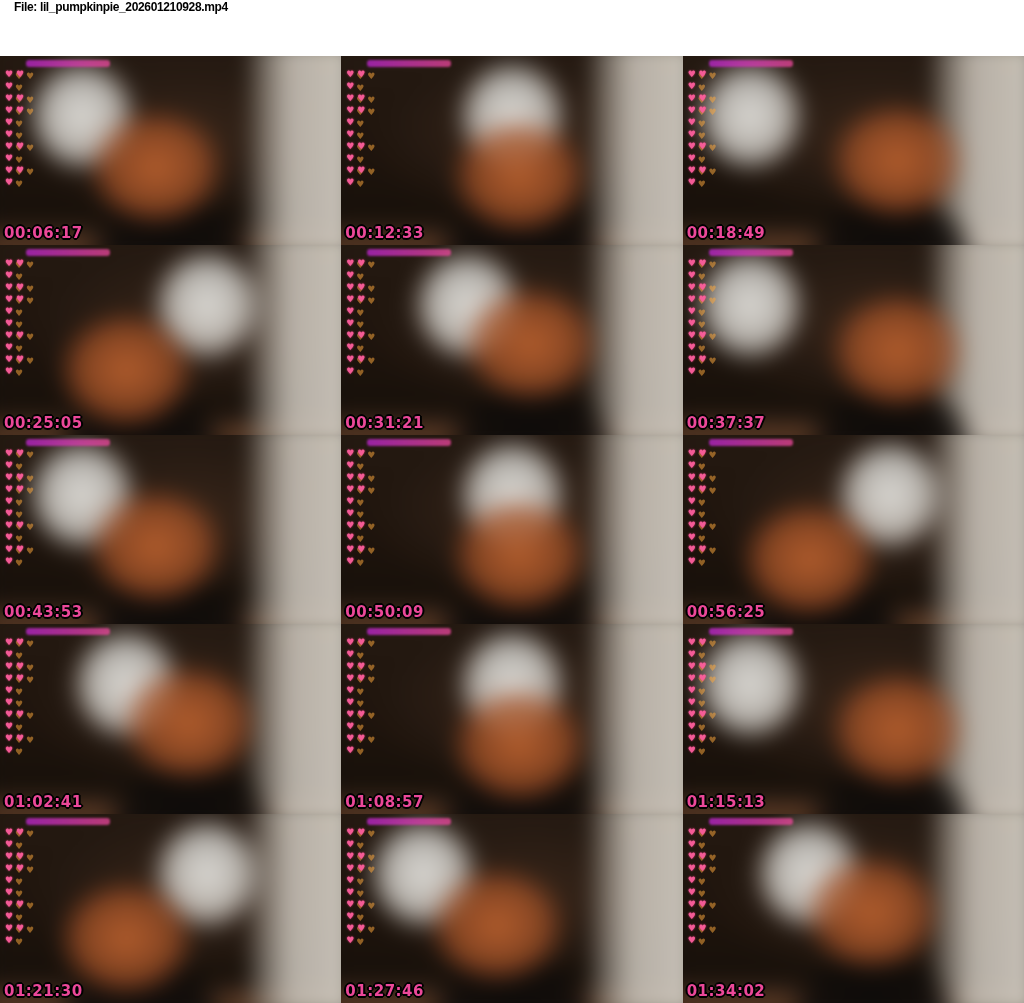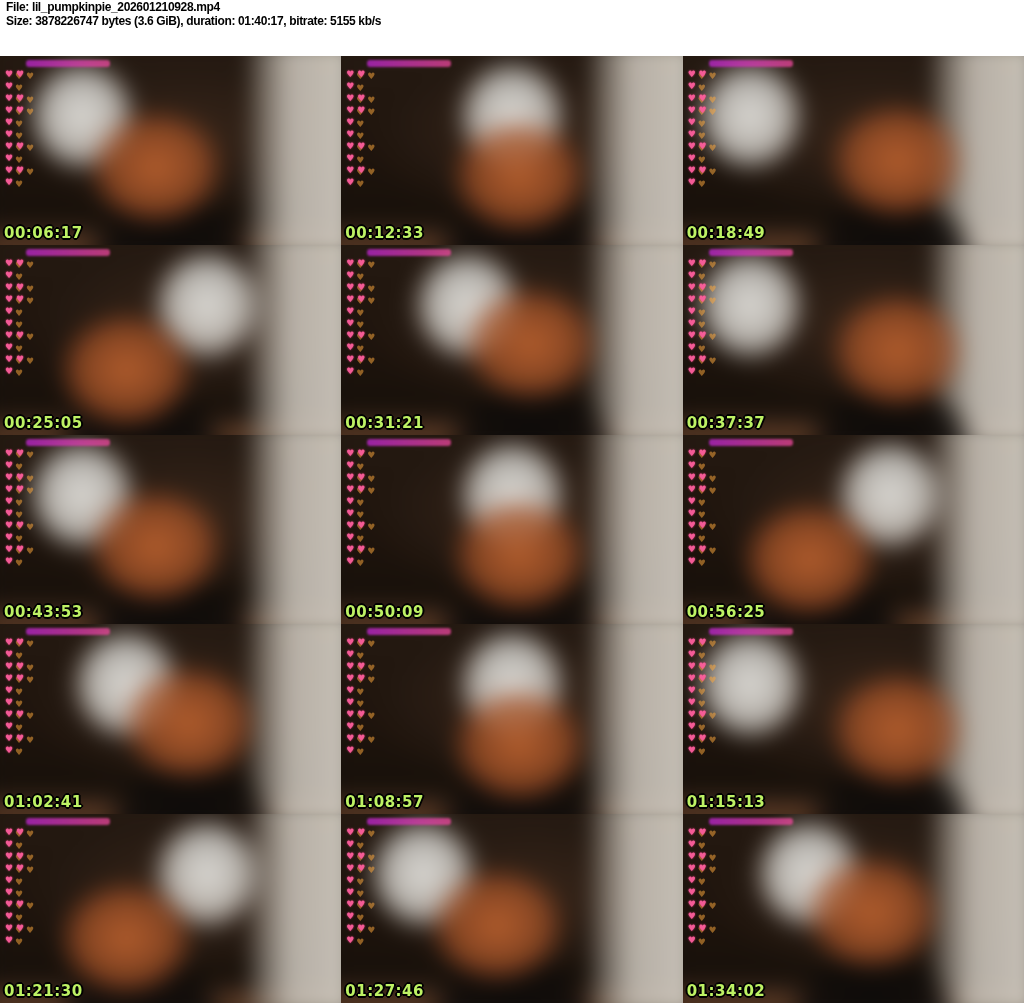--- a/index.html
+++ b/index.html
@@ -4,21 +4,21 @@
 <title>Video contact sheet</title>
 <style>
   html,body{margin:0;padding:0;background:#000;}
   #sheet{
     width:1024px;height:1003px;position:relative;overflow:hidden;
     font-family:"Liberation Sans",sans-serif;background:#000;
   }
   
   #header{
     width:1024px;height:56px;background:#ffffff;color:#000;
-    box-sizing:border-box;padding:1px 0 0 6px;
+    box-sizing:border-box;padding:1px 0 0 14px;
   }
   .hline{
     font-size:12px;font-weight:bold;line-height:13.5px;
     letter-spacing:-0.35px;white-space:nowrap;
     font-family:"Liberation Sans","DejaVu Sans",sans-serif;
   }
   
   #grid{
     width:1024px;height:947px;display:grid;
     grid-template-columns:repeat(3,1fr);
@@ -66,34 +66,33 @@
     position:absolute;left:5px;top:12px;width:150px;
     font-family:"DejaVu Sans",sans-serif;font-size:9px;line-height:12px;
     color:#ff5f9e;white-space:pre-line;opacity:.95;
     text-shadow:0 0 2px rgba(255,70,140,.9), 10px 2px 0 rgba(255,170,60,.55);
     pointer-events:none;
   }
   
   .ts{
     position:absolute;left:4px;bottom:3px;z-index:3;
     font-family:"DejaVu Sans","Liberation Sans",sans-serif;
-    font-weight:bold;font-size:15px;letter-spacing:.5px;color:#bef264;
+    font-weight:bold;font-size:15px;letter-spacing:.5px;color:#ec4899;
     text-shadow:
       -1px -1px 0 #000, 1px -1px 0 #000, -1px 1px 0 #000, 1px 1px 0 #000,
       -2px 0 0 #000, 2px 0 0 #000, 0 -2px 0 #000, 0 2px 0 #000;
   }
 </style>
 </head>
 <body>
 
 <div id="sheet">
 
   <header id="header">
     <div class="hline">File: lil_pumpkinpie_202601210928.mp4</div>
-    <div class="hline">Size: 3878226747 bytes (3.6 GiB), duration: 01:40:17, bitrate: 5155 kb/s</div>
   </header>
 
   <div id="grid">
 
     <figure class="thumb v0">
       <div class="art"></div>
       <div class="titlebar"></div>
       <div class="hearts">♥  ♥
 ♥
   ♥   ♥

